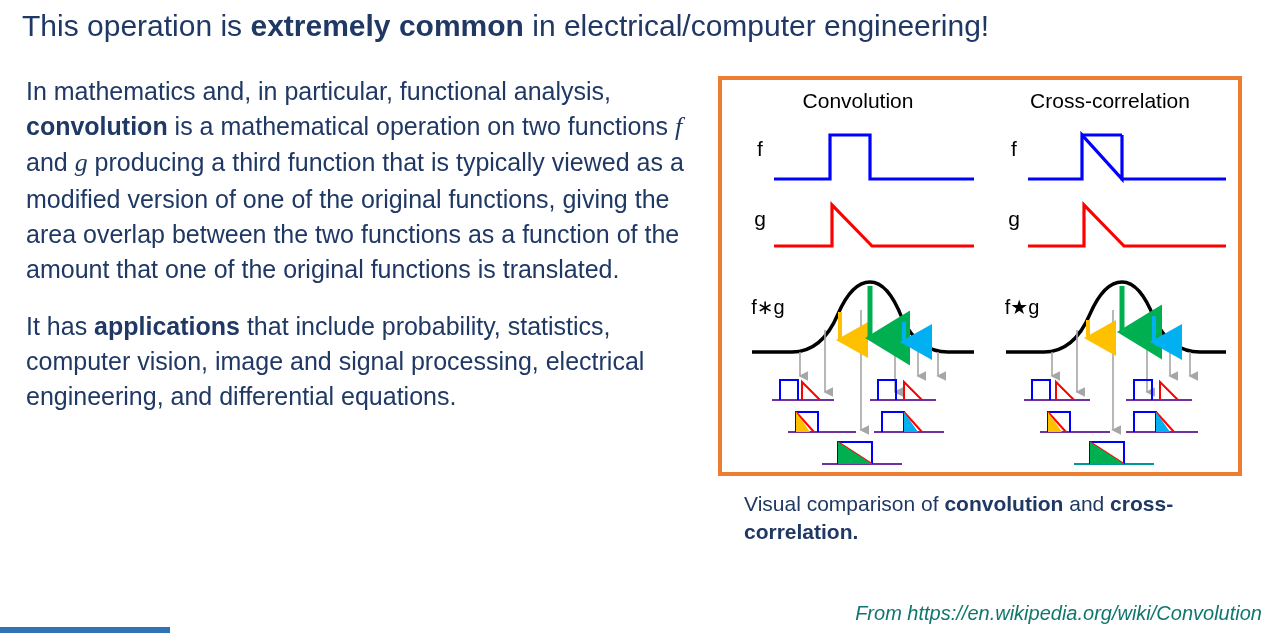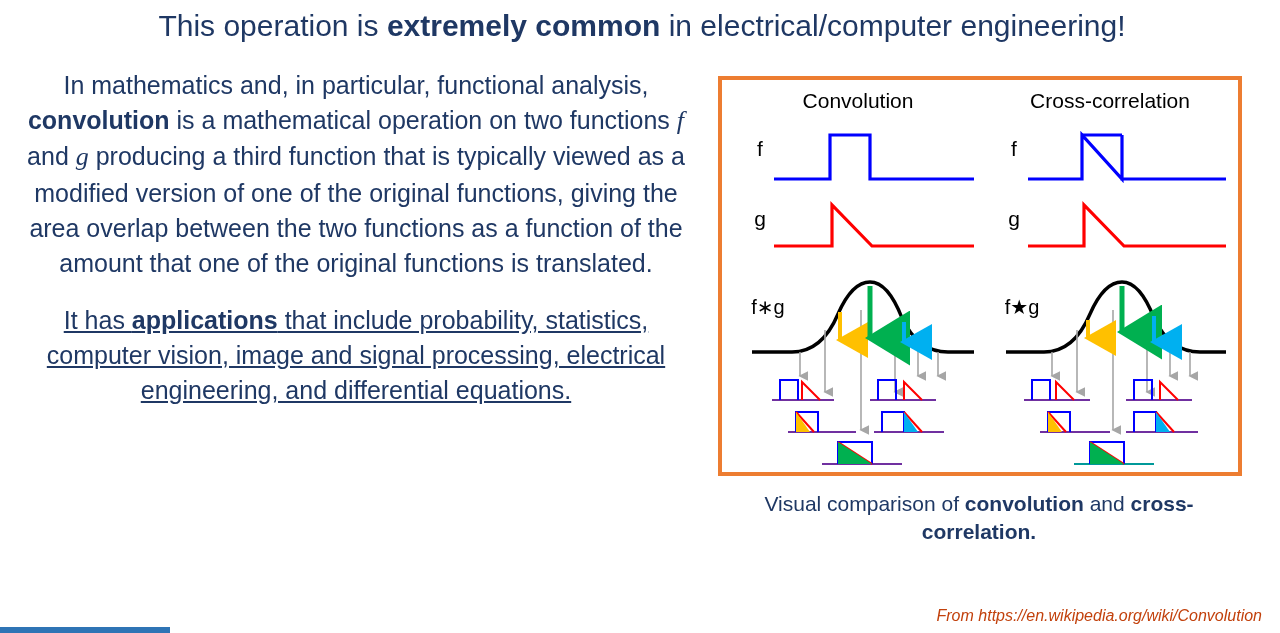--- a/index.html
+++ b/index.html
@@ -12,47 +12,46 @@
     background: #ffffff;
     font-family: "Liberation Sans", sans-serif;
     color: #1F3864;
     overflow: hidden;
     position: relative;
   }
   .slide {
     position: relative;
     width: 1280px;
     height: 633px;
-    text-align: center;
   }
   .title {
     position: absolute;
     left: 22px;
     top: 8px;
     width: 1240px;
     font-size: 30px;
     line-height: 1.2;
     color: #1F3864;
     white-space: nowrap;
   }
   .title b { font-weight: bold; }
 
   .left-col {
     position: absolute;
     left: 26px;
-    top: 68px;
+    top: 74px;
     width: 660px;
   }
   .para {
     font-size: 25px;
     line-height: 1.40;
     color: #1F3864;
     margin: 0 0 22px 0;
   }
-  .para:last-child { margin-bottom: 0; text-decoration: underline; }
+  .para:last-child { margin-bottom: 0; }
   .para b { font-weight: bold; }
   .mathvar {
     font-family: "Liberation Serif", serif;
     font-style: italic;
     font-size: 26px;
   }
 
   
   .figure-box {
     position: absolute;
@@ -74,23 +73,23 @@
     font-size: 21px;
     line-height: 1.35;
     color: #1F3864;
   }
   .caption b { font-weight: bold; }
 
   .source {
     position: absolute;
     right: 18px;
     bottom: 8px;
-    font-size: 16px;
+    font-size: 20px;
     font-style: italic;
-    color: #c2410c;
+    color: #0f766e;
     white-space: nowrap;
   }
 
   .corner-strip {
     position: absolute;
     left: 0;
     bottom: 0;
     width: 170px;
     height: 6px;
     background: #2E74B5;

